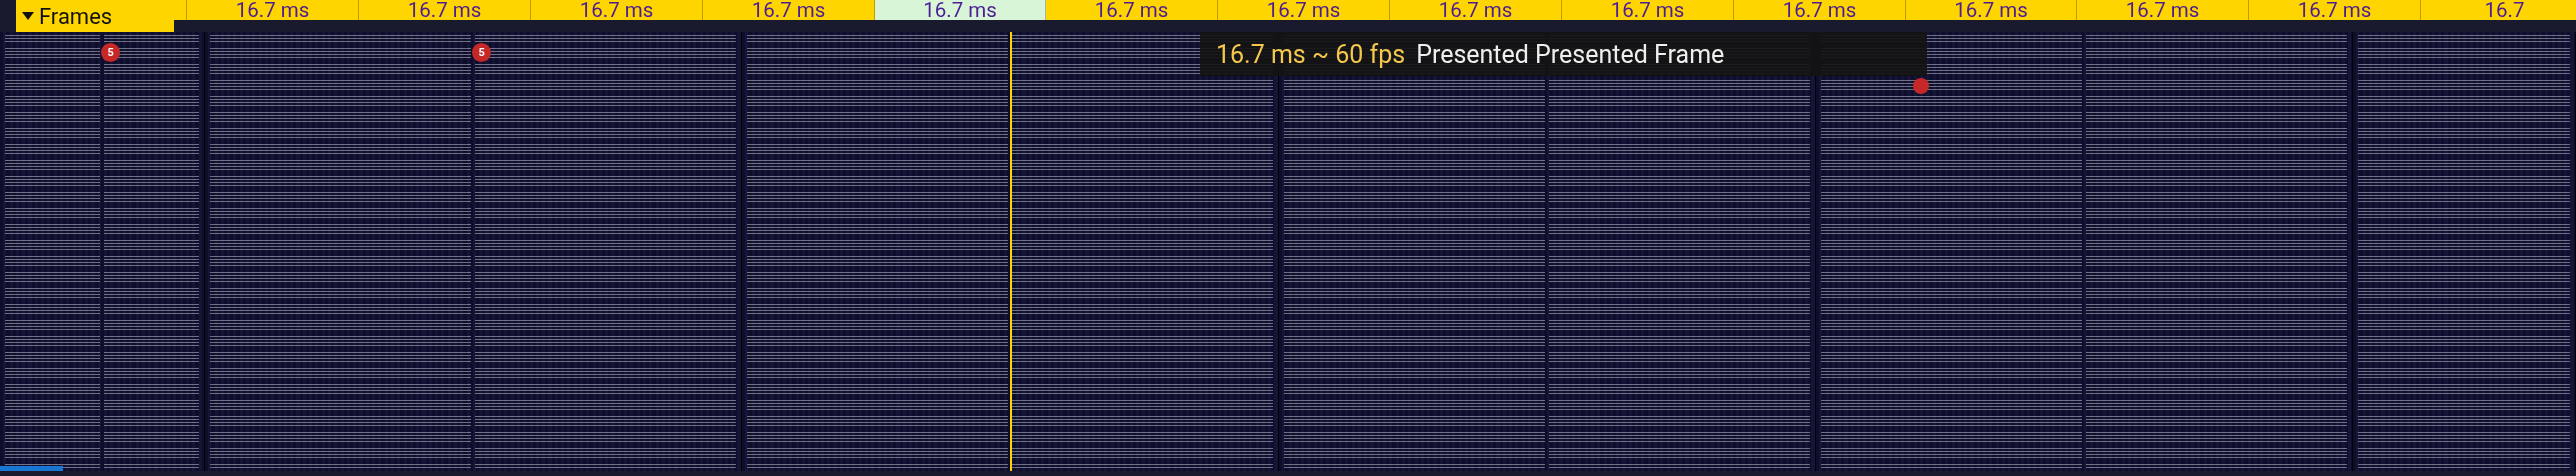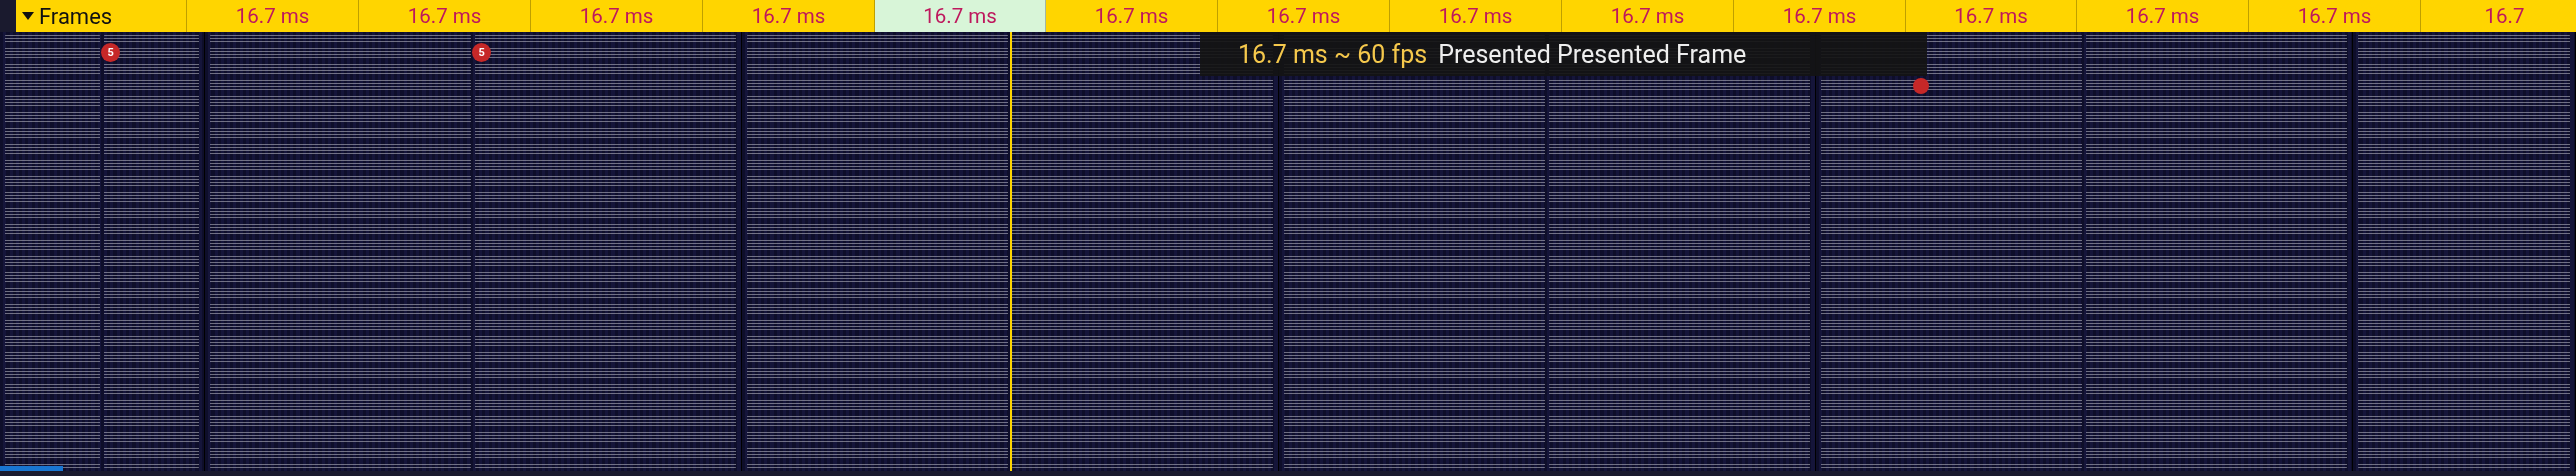--- a/index.html
+++ b/index.html
@@ -44,27 +44,27 @@
     border-top: 8px solid #111;
   }
 
   .frame-cells {
     display: flex;
     width: 2576px;
     height: 32px;
   }
 
   .frame-cell {
-    height: 32px;
+    height: 20px;
     border-right: 0.8px solid rgba(0,0,0,0.25);
     display: flex;
     align-items: center;
     justify-content: center;
     font-size: 20.5px;
-    color: #be185d;
+    color: #4c1d95;
     white-space: nowrap;
     overflow: hidden;
   }
 
   .normal { background: #ffd500; }
   .partial { background: #d8f5d8; }
 
   .strip {
     width: 2576px;
     height: 439px;
@@ -142,21 +142,21 @@
     height: 439px;
     background: #ffd500;
   }
 
   .tooltip-overlay {
     position: absolute;
     top: 32px;
     height: 44px;
     display: flex;
     align-items: center;
-    padding: 0 38px;
+    padding: 0 16px;
     background: rgba(20,20,20,0.92);
     color: #eee;
     font-size: 25px;
     white-space: nowrap;
     z-index: 50;
     gap: 11px;
   }
   .tooltip-overlay .fps { color: #f5c84c; }
 
   .red-peek {

